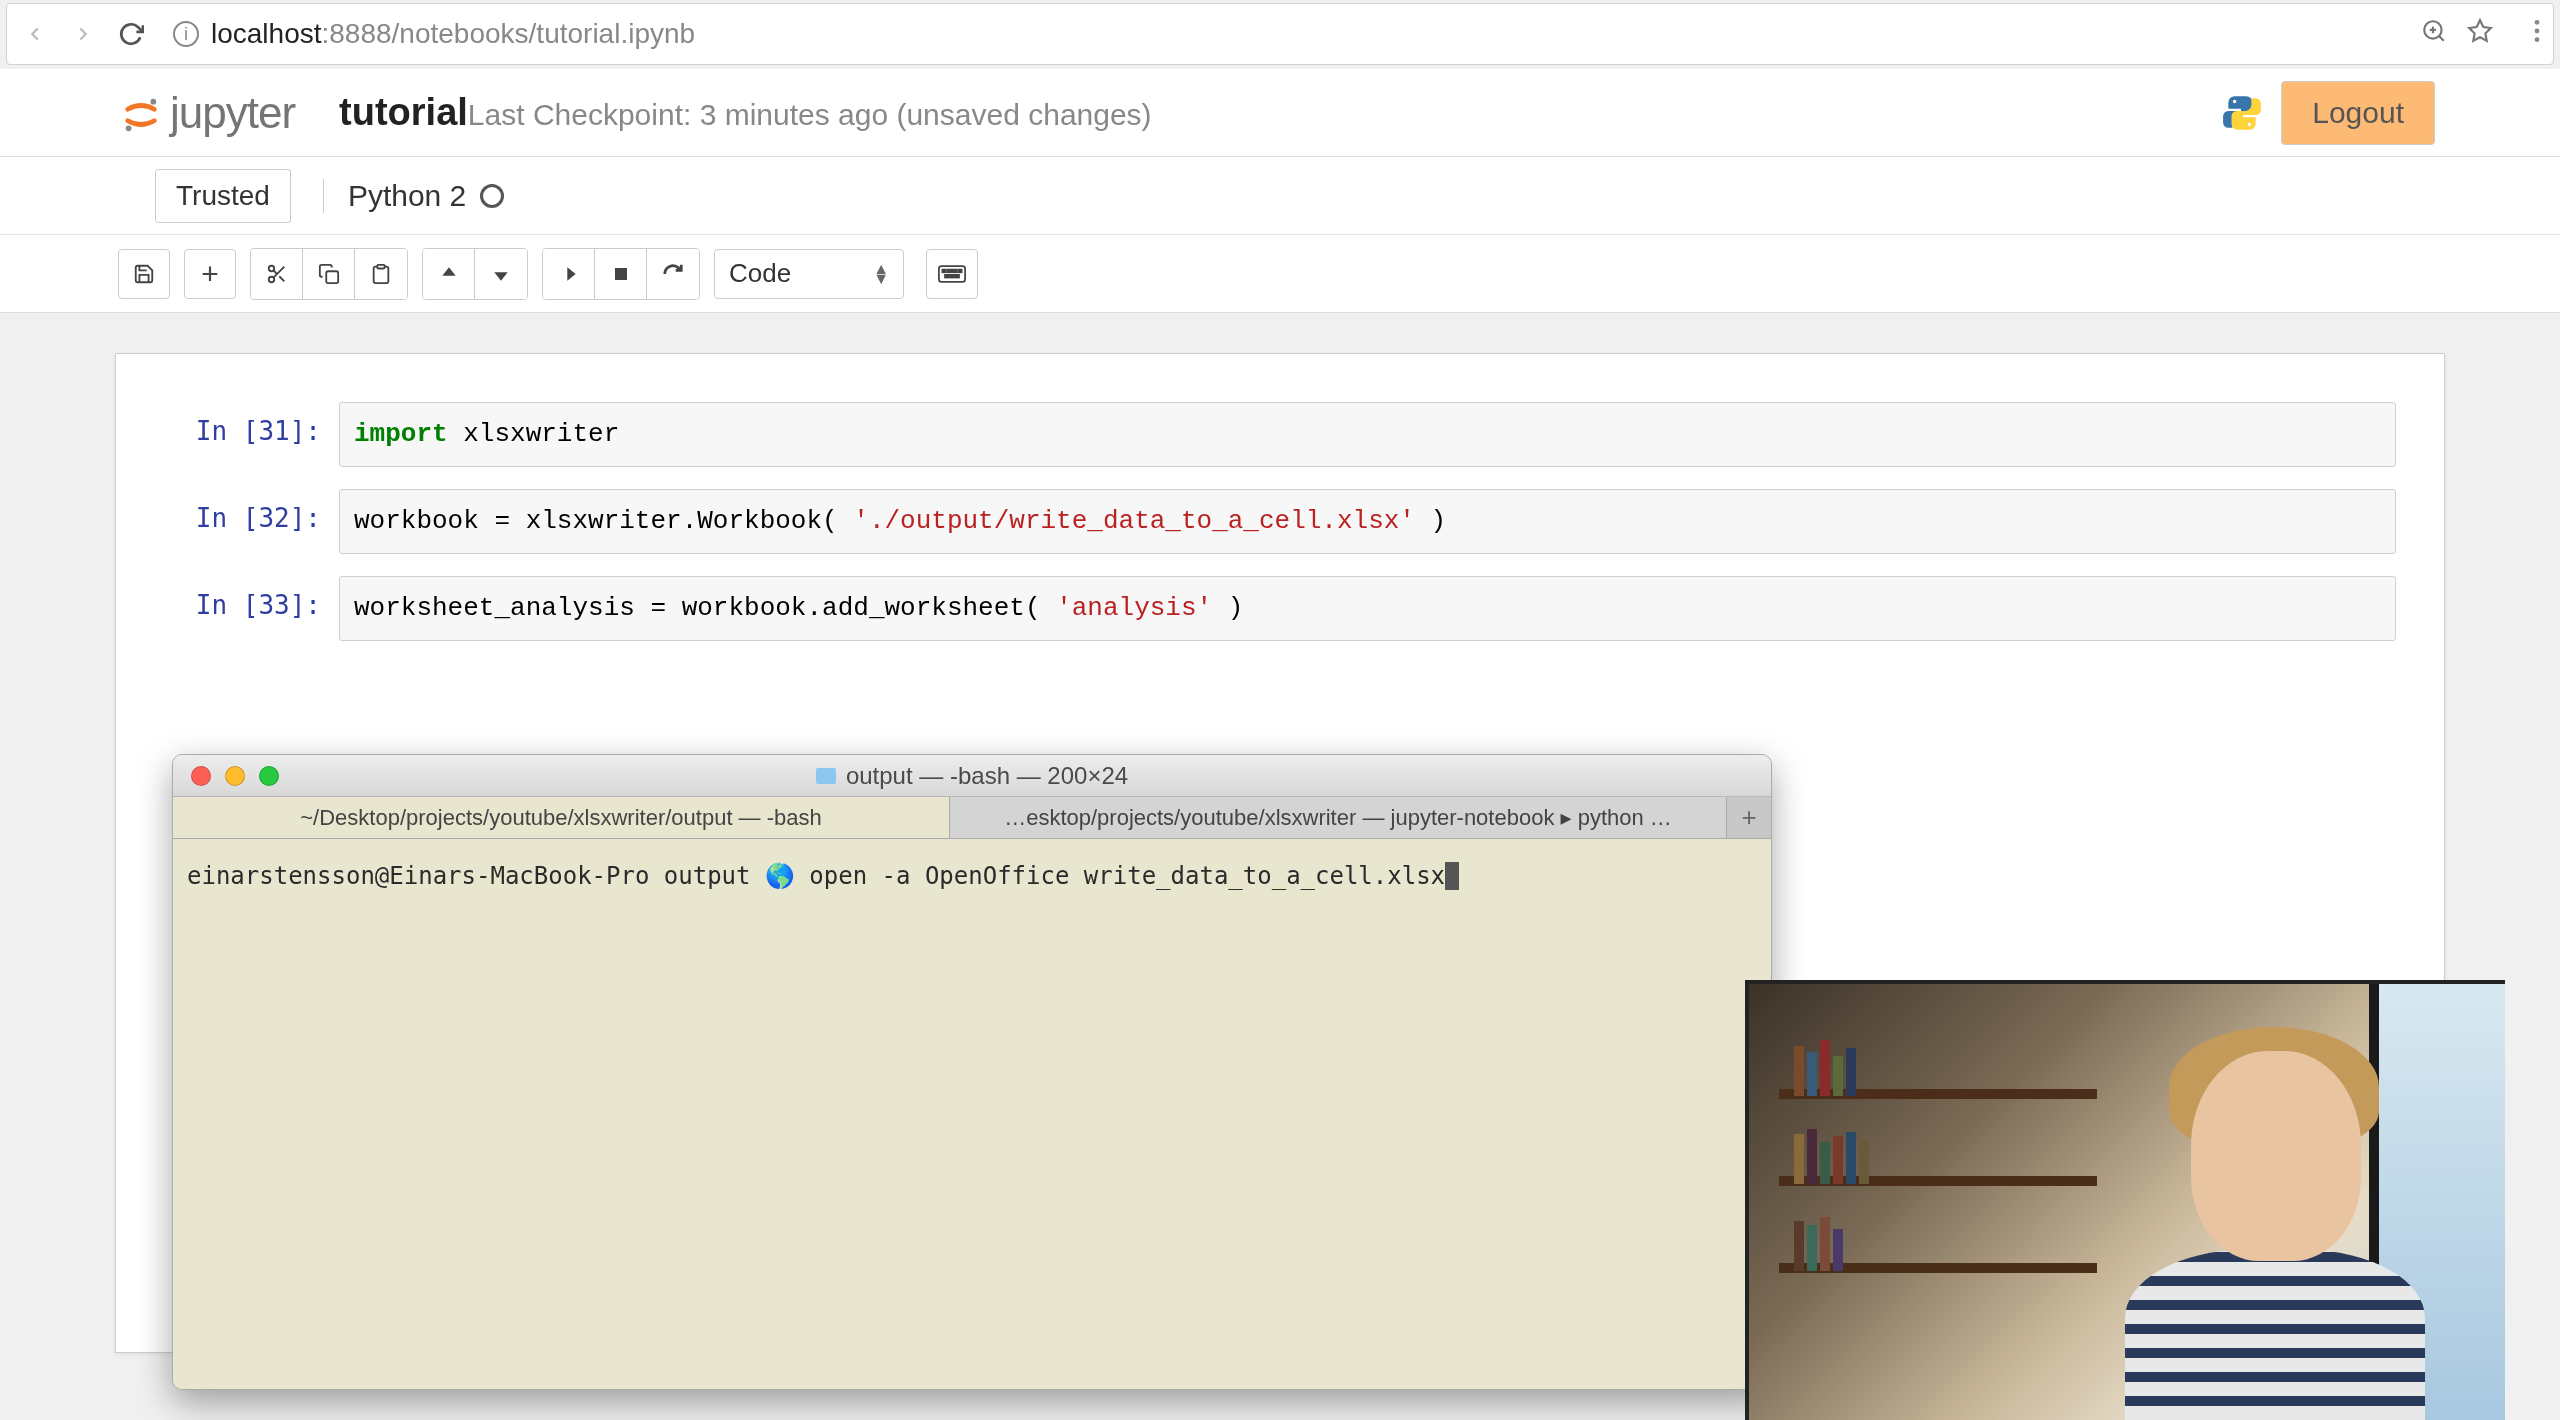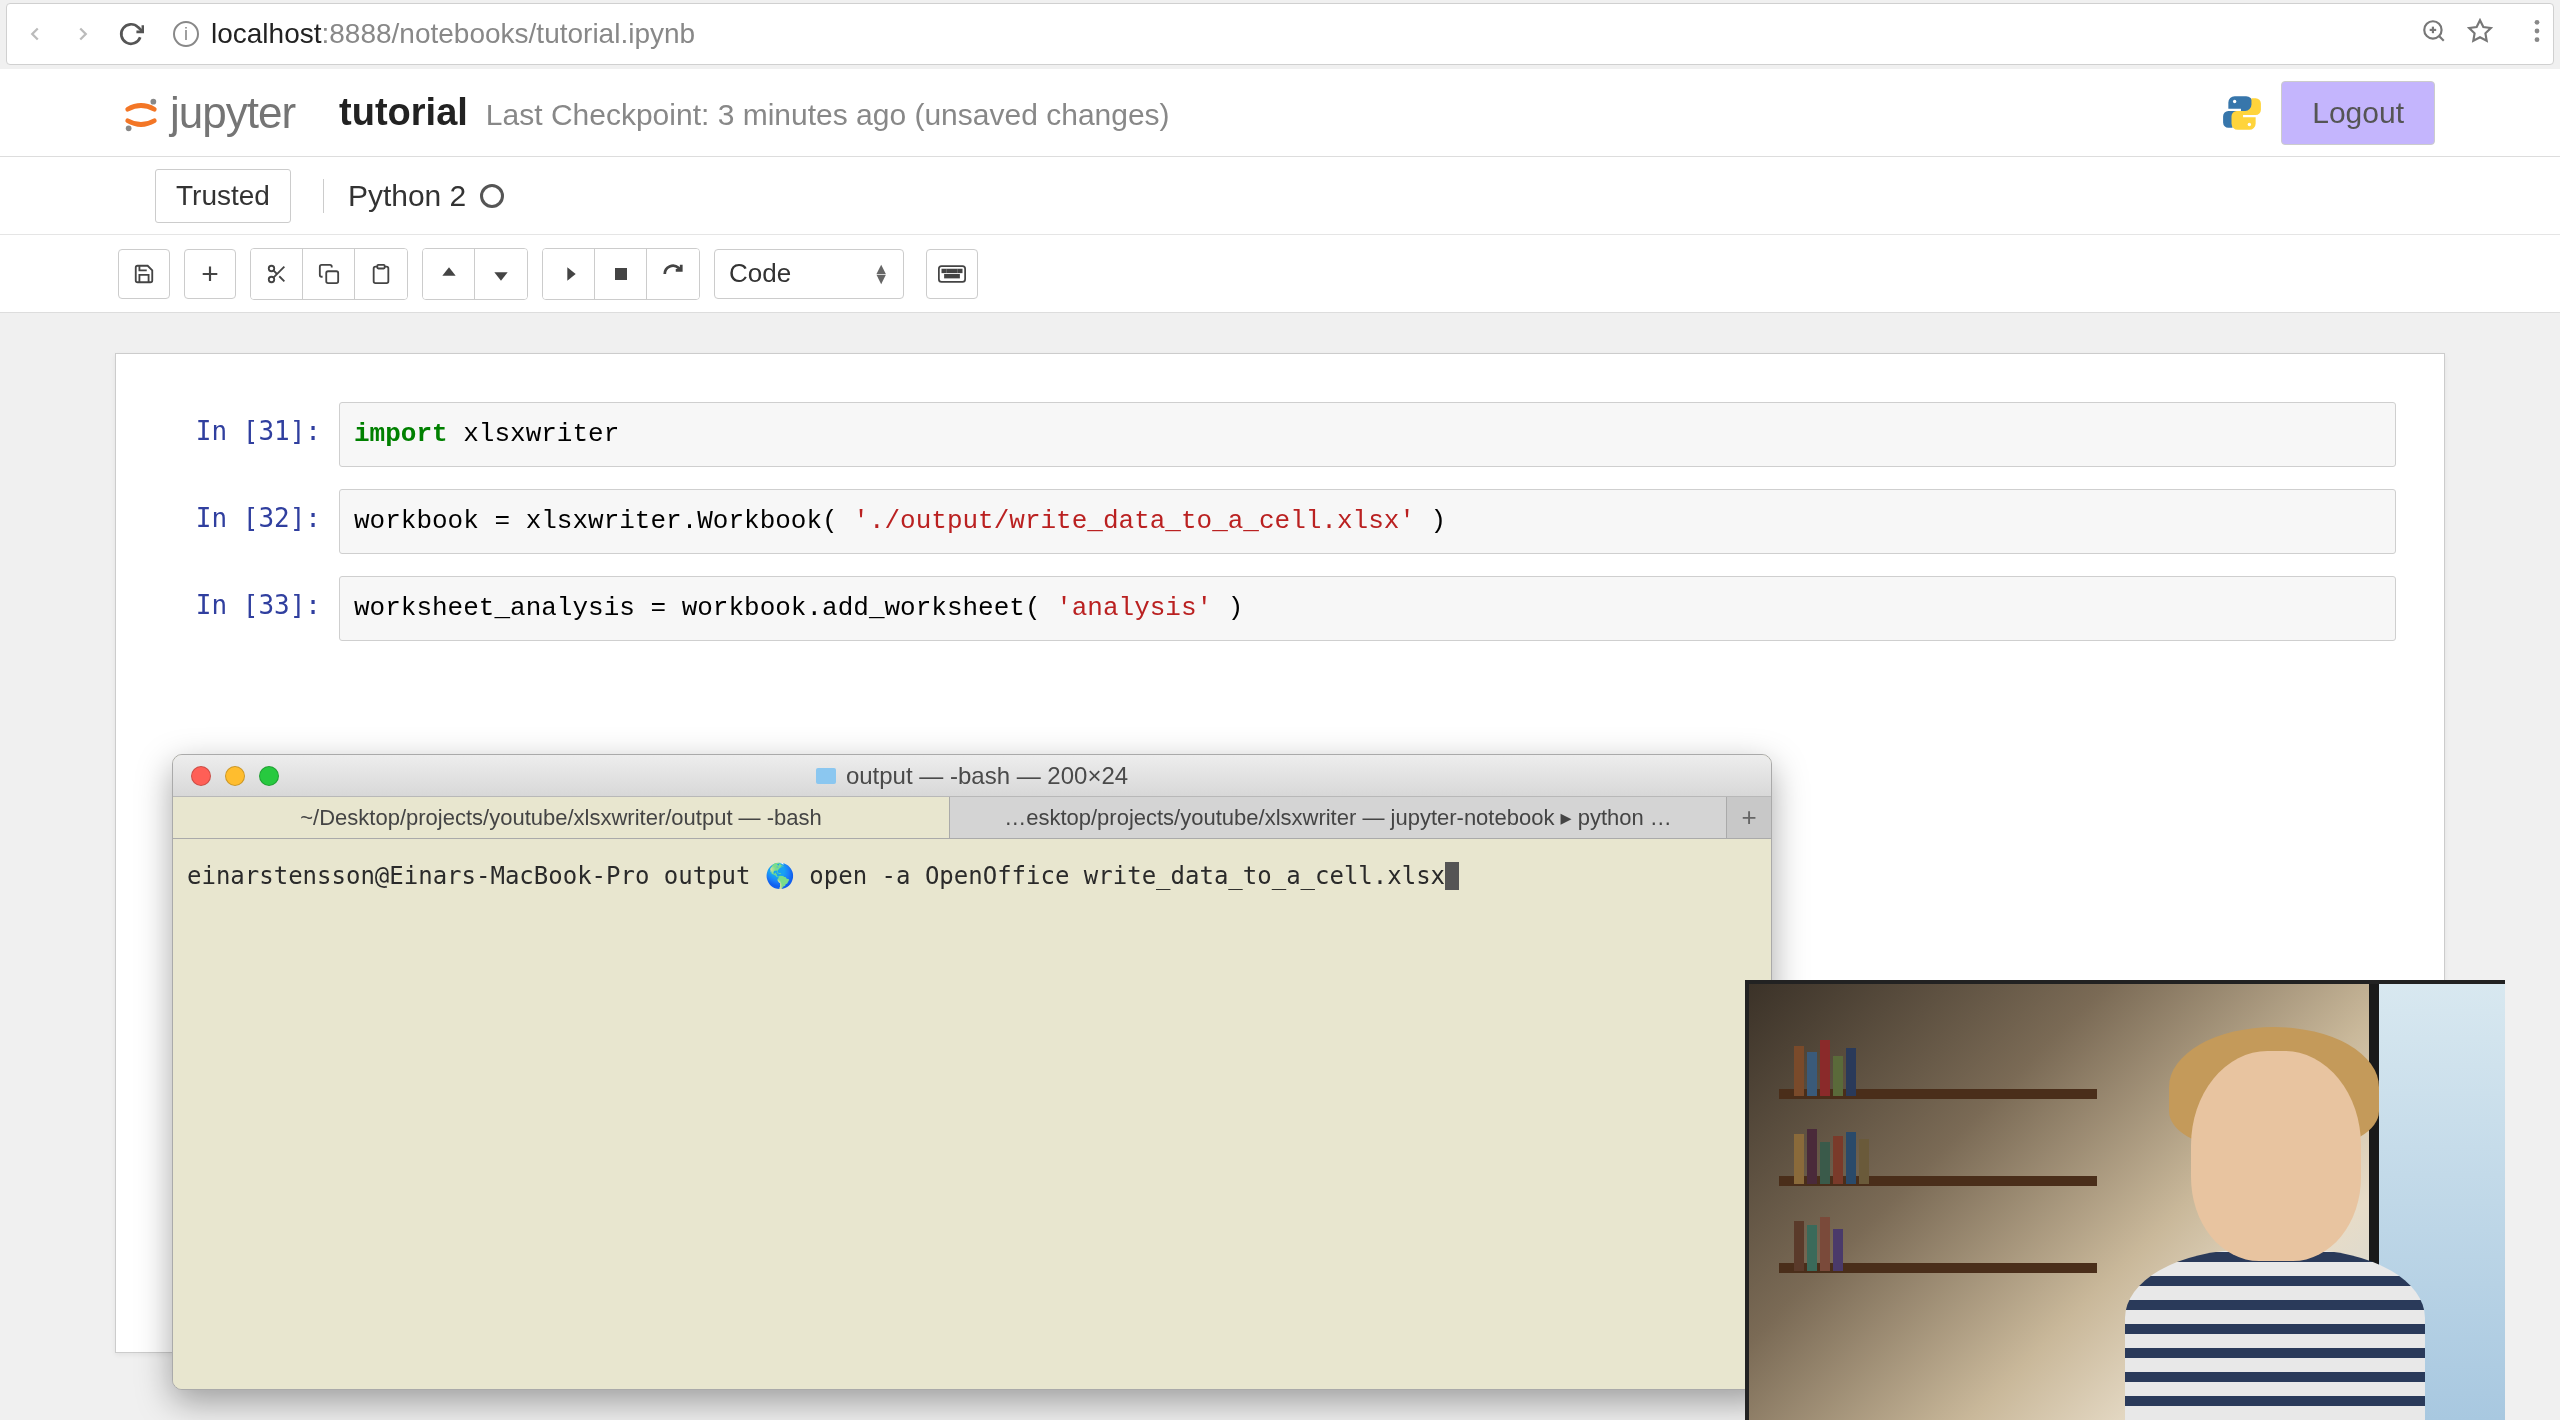--- a/index.html
+++ b/index.html
@@ -71,29 +71,29 @@
     .jupyter-left { display: flex; align-items: center; gap: 44px; }
     .jupyter-logo {
       display: flex; align-items: center; gap: 10px;
       font-size: 44px; color: #757575;
     }
     .logo-icon {
       width: 38px; height: 38px;
       position: relative;
     }
     .logo-icon svg { width: 100%; height: 100%; }
-    .jupyter-title-group { display: flex; align-items: baseline; gap: 18px; }
+    .jupyter-title-group { display: flex; align-items: baseline; }
     .notebook-title { font-size: 38px; color: #222; font-weight: 600; }
     .checkpoint-text { font-size: 30px; color: #888; }
     .jupyter-right { display: flex; align-items: center; gap: 18px; }
     .python-logo { width: 42px; height: 42px; }
     .logout-btn {
       border: 1px solid #ccc; border-radius: 4px;
       padding: 14px 30px; font-size: 30px; color: #555;
-      background: #c4b5fd;
+      background: #fdba74;
     }
 
     
     .menu-bar {
       height: 78px;
       display: flex; align-items: center;
       padding: 0 155px 0 155px;
       border-bottom: 1px solid #e5e5e5;
       justify-content: space-between;
     }

